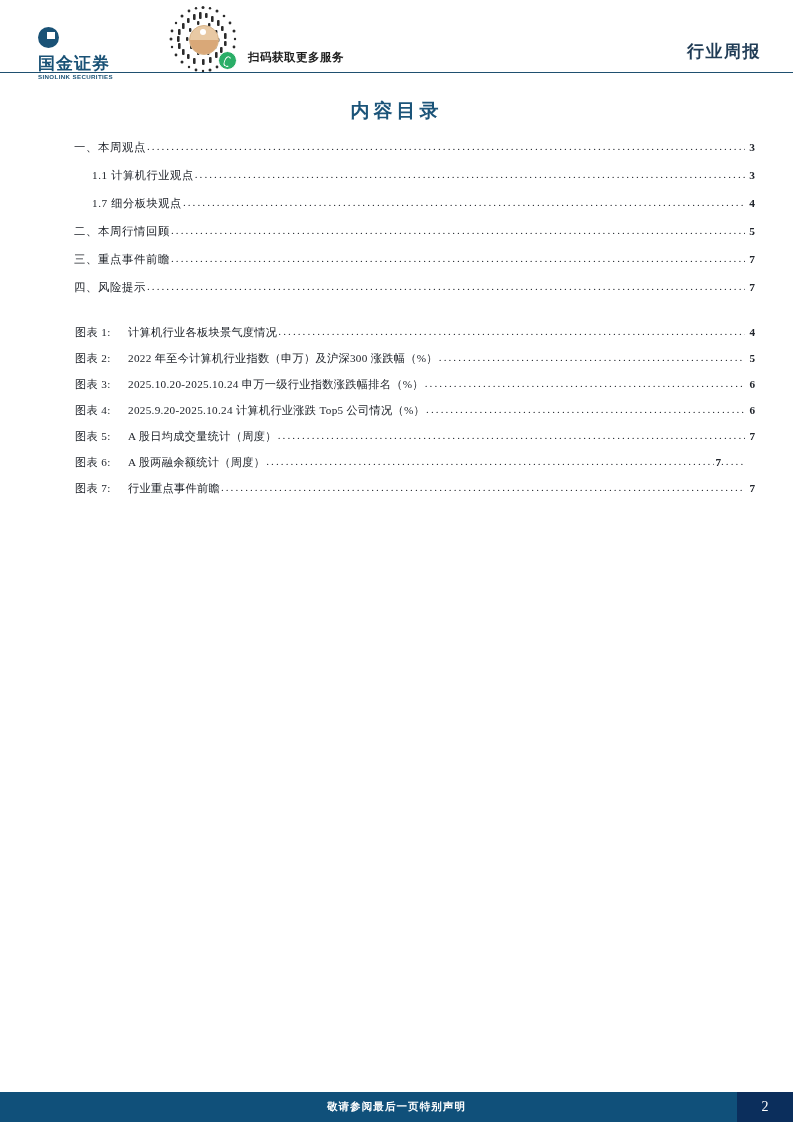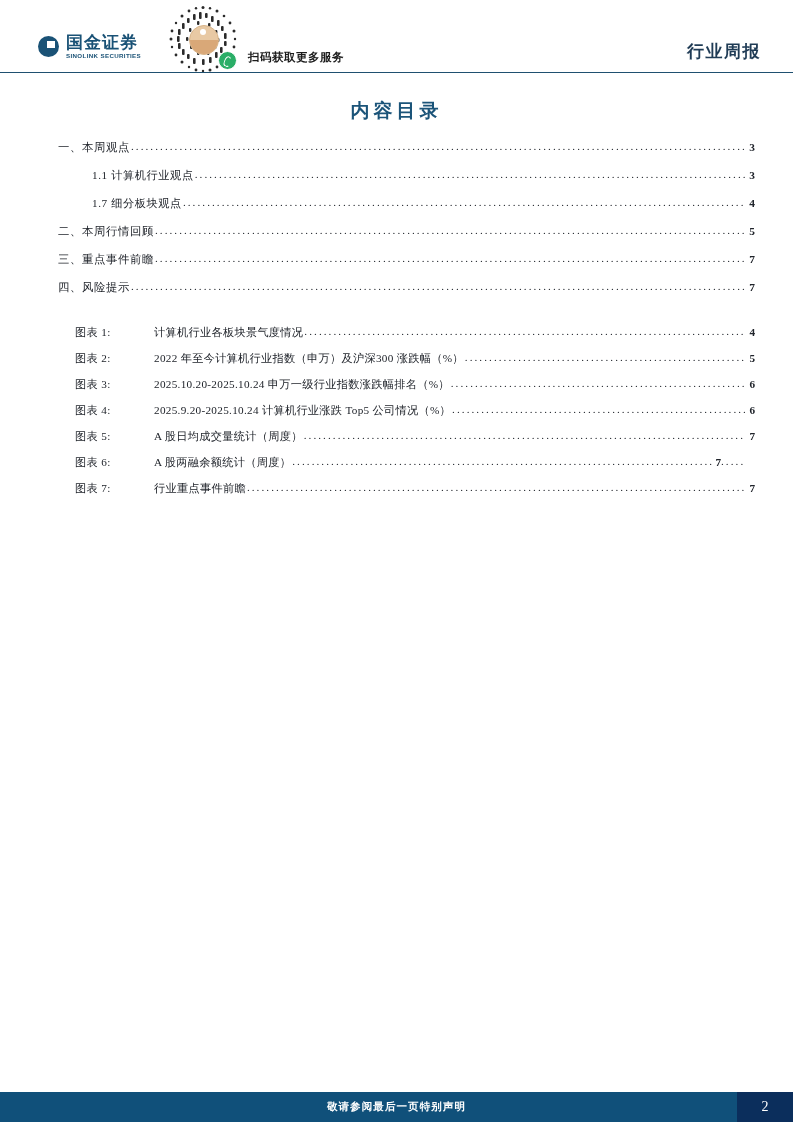--- a/index.html
+++ b/index.html
@@ -25,24 +25,25 @@
   }
   .header-rule {
     position: absolute;
     left: 0; top: 72px;
     width: 793px;
     height: 1.4px;
     background: #1f5070;
   }
   .logo-block {
     position: absolute;
-    left: 38px; top: 34px;
-    display: flex;
-    align-items: center;
+    left: 38px; top: 27px;
+    display: flex;
+    align-items: flex-start;
     gap: 7px;
+    flex-direction: column;
   }
   .logo-mark {
     width: 21px; height: 21px;
     position: relative;
     flex: 0 0 auto;
   }
   .logo-mark .ring {
     position: absolute;
     left: 0; top: 0;
     width: 21px; height: 21px;
@@ -176,21 +177,21 @@
     margin: 18px 0 0 0;
     padding: 0;
     list-style: none;
   }
   .toc-row {
     display: flex;
     align-items: baseline;
     font-size: 11.4px;
     color: #20242b;
     line-height: 1;
-    padding: 0 38px 0 58px;
+    padding: 0 38px 0 74px;
     height: 28px;
   }
   .toc-row.level-2 { padding-left: 92px; font-size: 11.2px; }
 
   .toc-label {
     white-space: nowrap;
     flex: 0 0 auto;
     letter-spacing: 0.6px;
   }
   .toc-dots {
@@ -222,21 +223,21 @@
     display: flex;
     align-items: baseline;
     font-size: 11.2px;
     color: #20242b;
     padding: 0 38px 0 75px;
     height: 26px;
     line-height: 1;
   }
   .fig-key {
     flex: 0 0 auto;
-    width: 79px;
+    width: 53px;
     white-space: nowrap;
     letter-spacing: 0.4px;
   }
   .fig-name {
     flex: 0 0 auto;
     white-space: nowrap;
     letter-spacing: 0.3px;
   }
   .fig-dots {
     flex: 1 1 auto;

